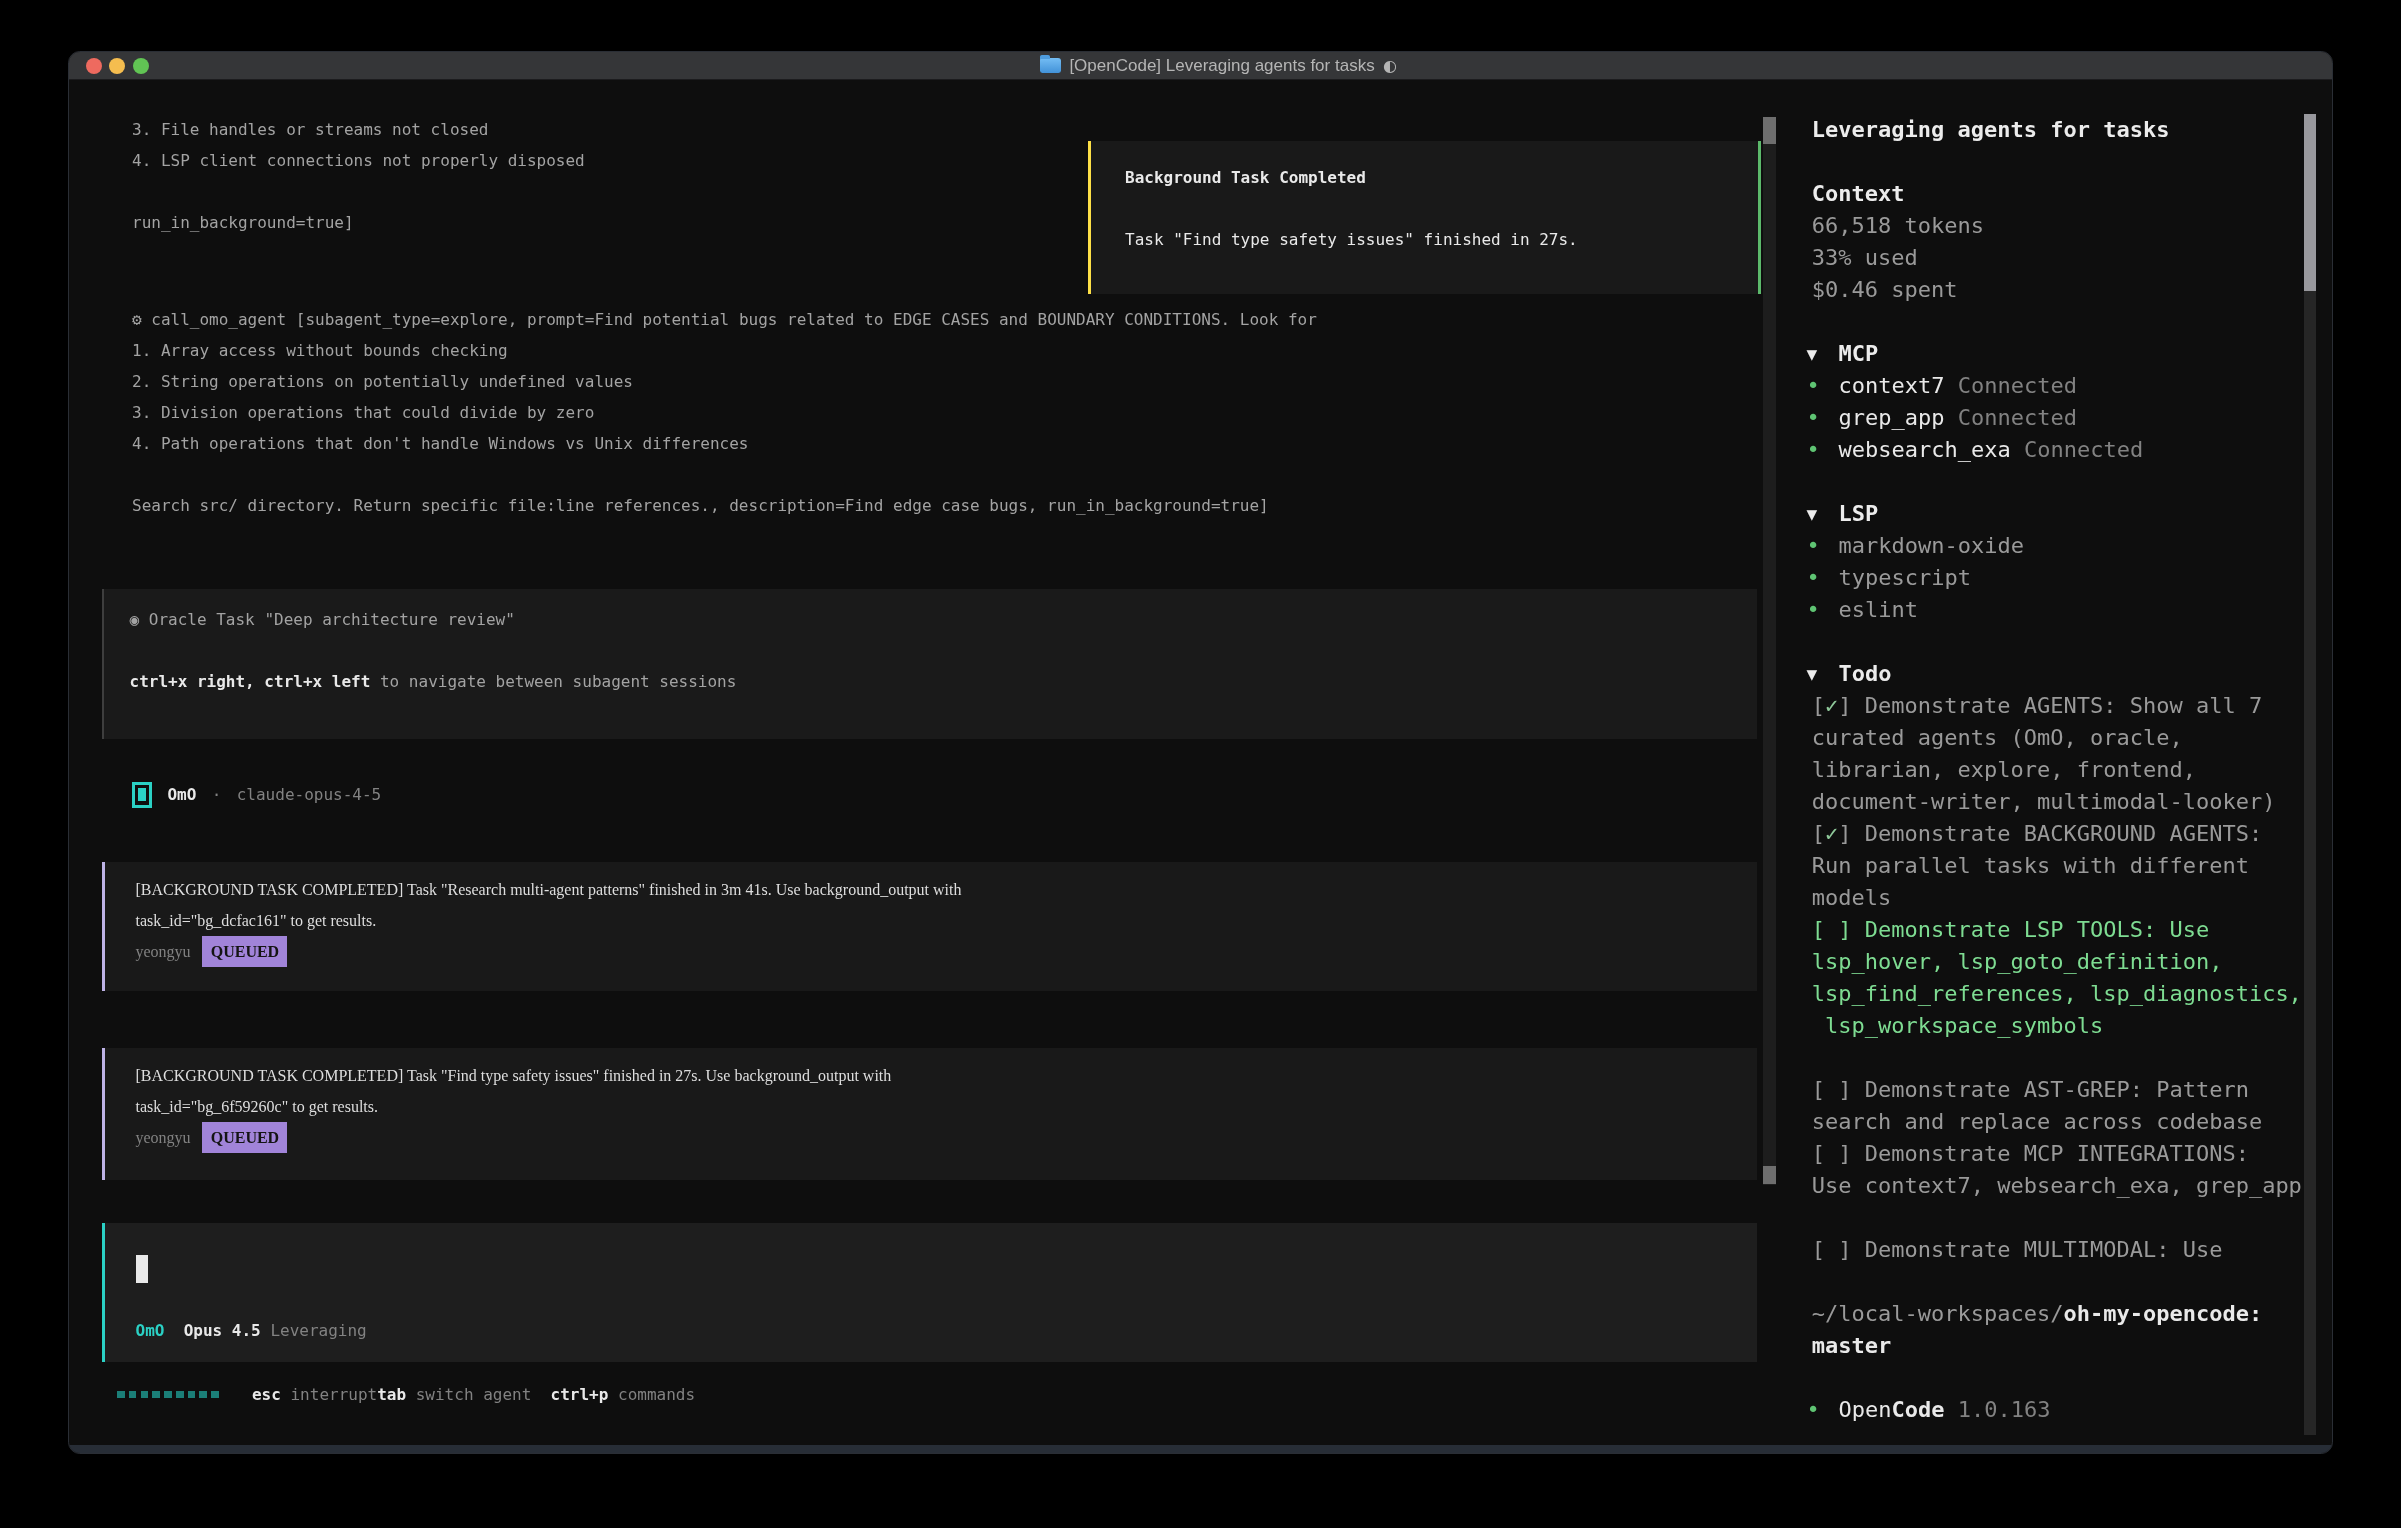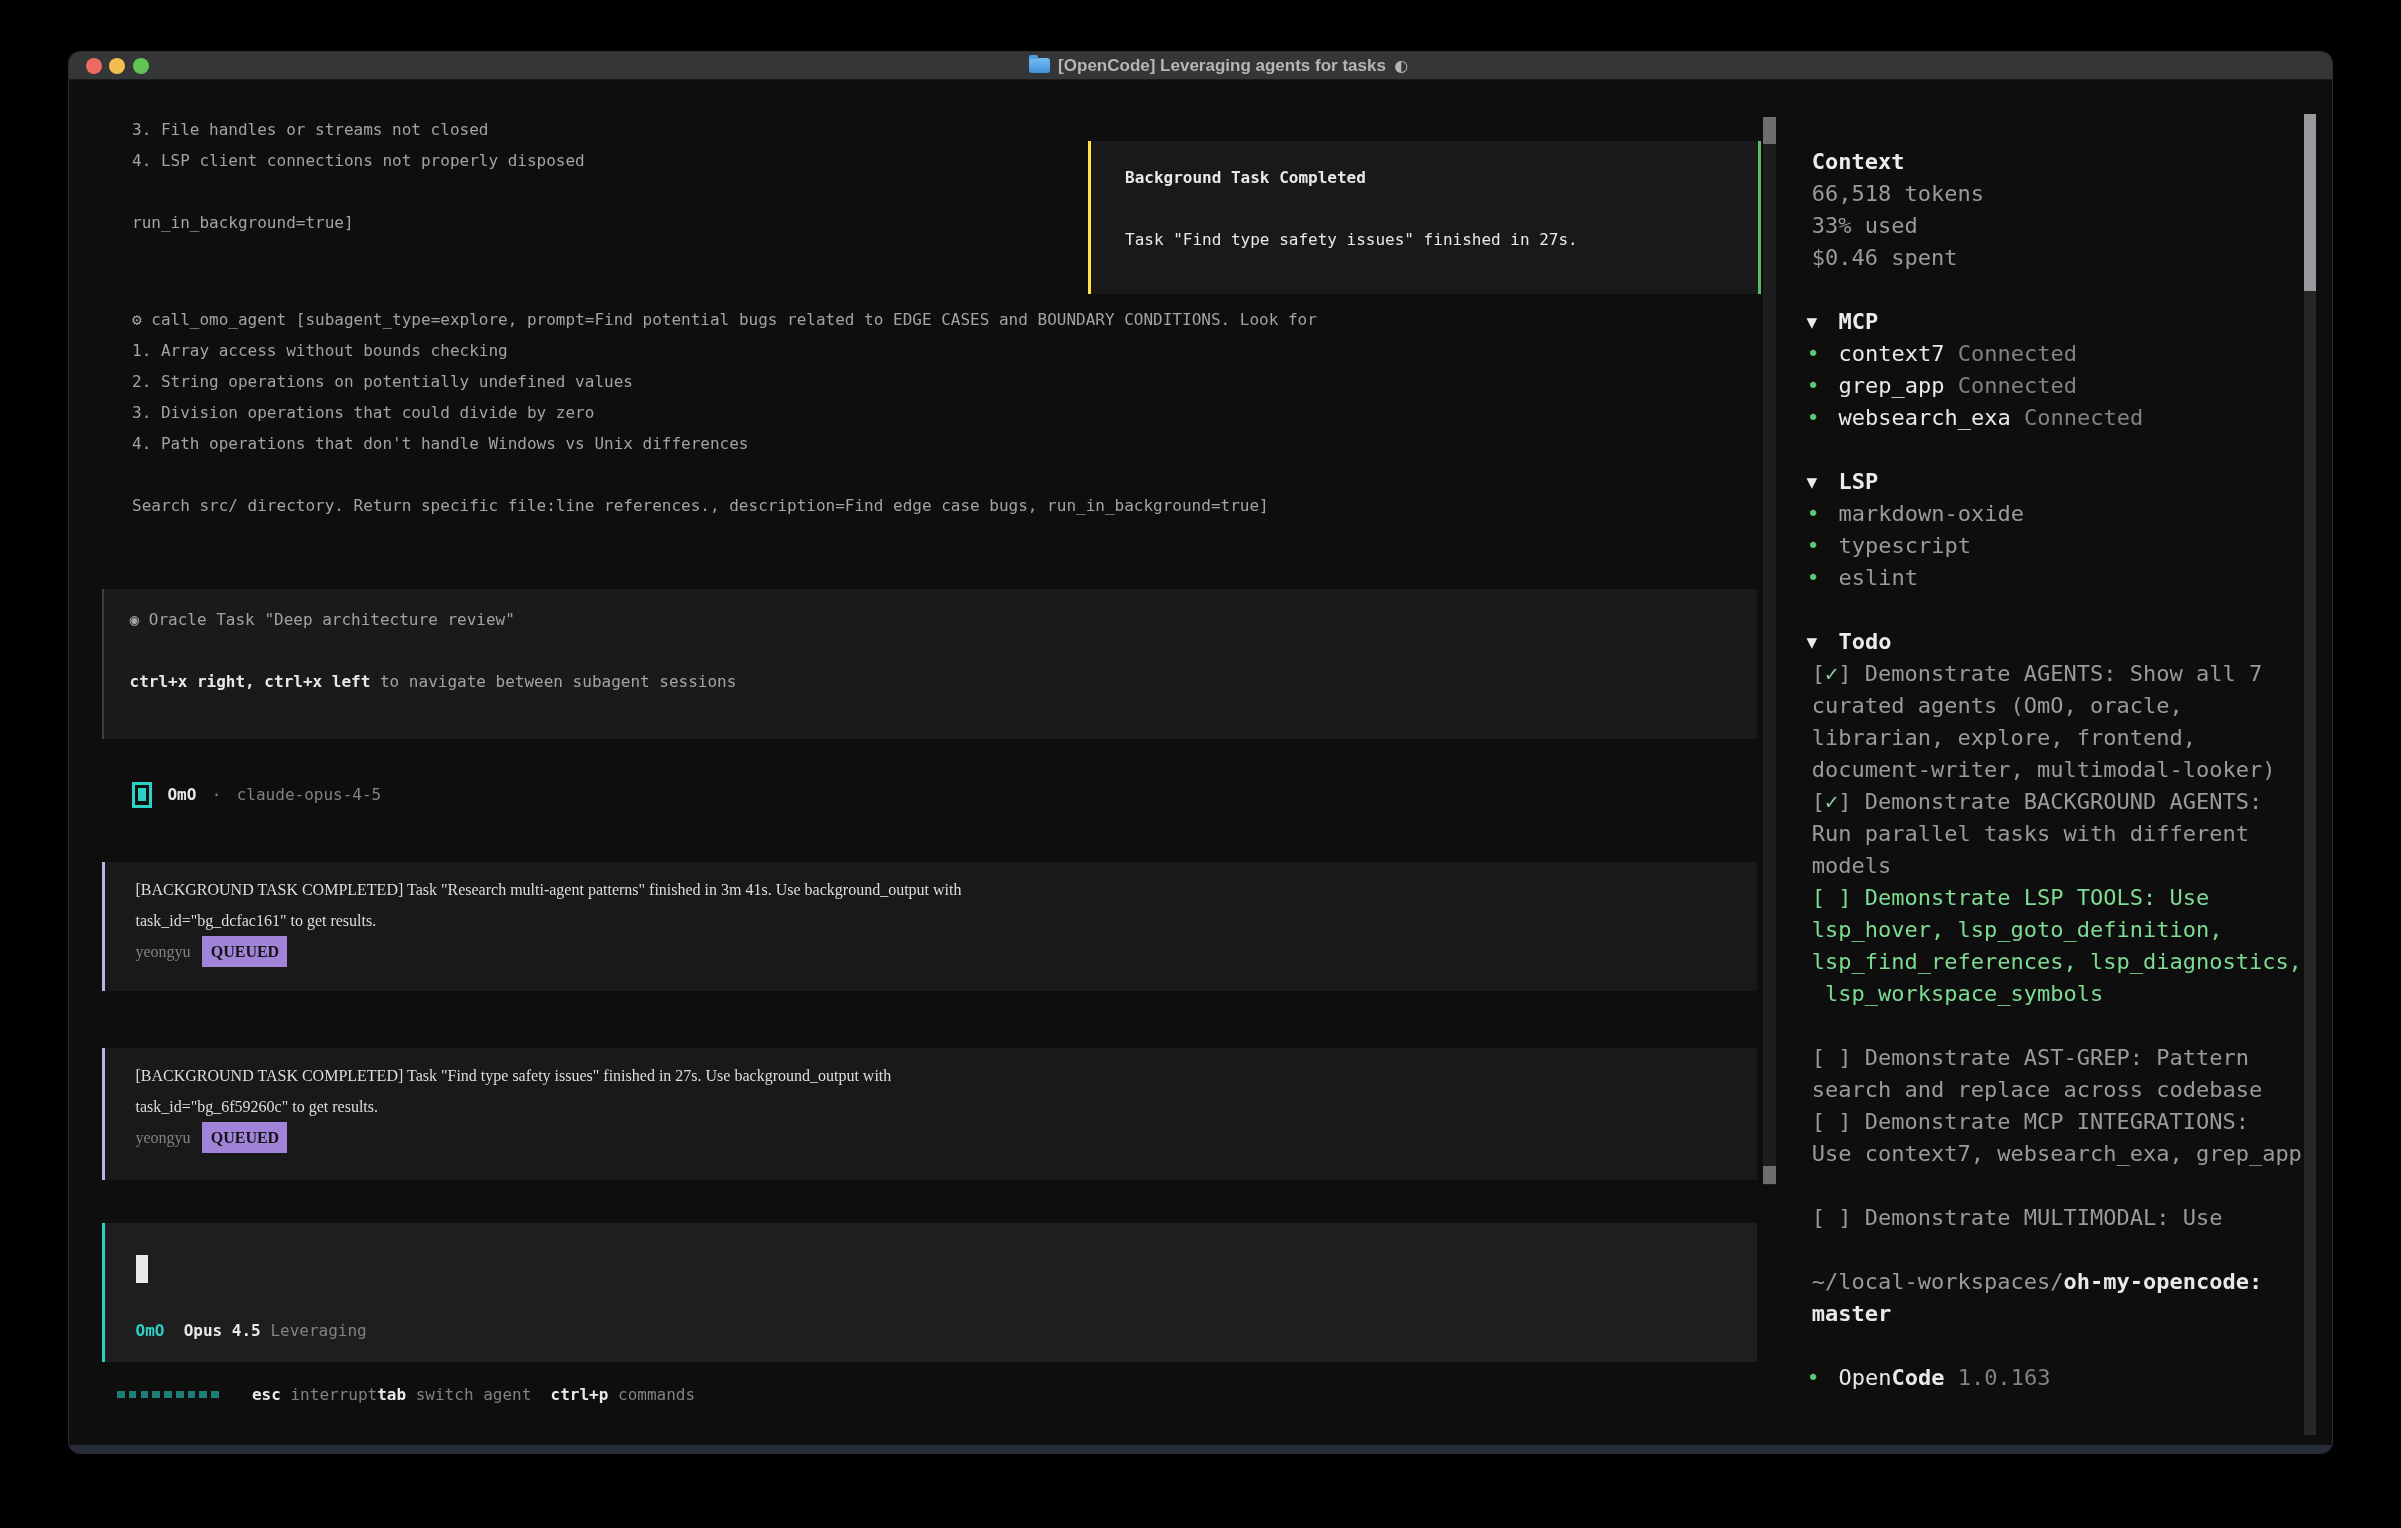--- a/index.html
+++ b/index.html
@@ -4,21 +4,21 @@
 <style>
   html,body{margin:0;padding:0;}
   body{width:2401px;height:1528px;background:#000;font-family:"DejaVu Sans Mono",monospace;overflow:hidden;position:relative;}
   .window{position:absolute;left:68px;top:51px;width:2265px;height:1403px;background:#0e0e0e;border-radius:11.8px;border:1.2px solid #2a2e35;box-sizing:border-box;overflow:hidden;}
   .titlebar{position:absolute;left:0;top:0;width:100%;height:27px;background:#353638;border-bottom:0.6px solid #1c1c1e;display:flex;align-items:center;justify-content:center;}
   .lights{position:absolute;left:16.5px;top:0;height:27px;display:flex;align-items:center;gap:7.7px;}
   .light{width:16px;height:16px;border-radius:50%;}
   .light.red{background:#ee6a5f;}
   .light.yellow{background:#f5bd4f;}
   .light.green{background:#61c454;}
-  .title-wrap{display:flex;align-items:center;gap:8.3px;font-family:"Liberation Sans",sans-serif;font-weight:bold;font-size:17px;color:#b5b5b5;margin-left:36px;}
+  .title-wrap{display:flex;align-items:center;gap:8.3px;font-family:"Liberation Sans",sans-serif;font-weight:normal;font-size:17px;color:#b5b5b5;margin-left:36px;}
   .folder{width:21px;height:15.4px;background:linear-gradient(#74bdf4,#4292d8);border-radius:1.8px 3px 2.4px 2.4px;position:relative;}
   .folder:before{content:"";position:absolute;left:0;top:-3px;width:9.5px;height:4.1px;background:#4e9cdd;border-radius:1.8px 1.8px 0 0;}
   .moon{font-family:"DejaVu Sans",sans-serif;font-size:16px;color:#b5b5b5;}
 
   
   .main{position:absolute;left:0;top:28px;width:1714px;bottom:8.3px;font-size:16px;color:#a3a3a3;}
   .line{height:31px;line-height:31px;white-space:pre;}
   .blk{position:absolute;left:63px;right:23.6px;}
   .gray{color:#a3a3a3;}
   .dim{color:#828282;}
@@ -148,20 +148,21 @@
     </div>
 
     <div class="vscroll">
       <div class="vthumb" style="top:0;height:26.6px;"></div>
       <div class="vthumb" style="top:1049px;height:17.7px;"></div>
     </div>
 
   </div>
 
   <div class="sidebar">
+    <div class="srow heading">Leveraging agents for tasks</div>
     <div class="sp"></div>
     <div class="srow heading">Context</div>
     <div class="srow">66,518 tokens</div>
     <div class="srow">33% used</div>
     <div class="srow">$0.46 spent</div>
     <div class="sp"></div>
 
     <div class="mrow"><span class="marker tri">▼</span><span class="heading">MCP</span></div>
     <div class="mrow"><span class="marker gbullet">•</span><span class="white">context7</span><span class="dim"> Connected</span></div>
     <div class="mrow"><span class="marker gbullet">•</span><span class="white">grep_app</span><span class="dim"> Connected</span></div>

